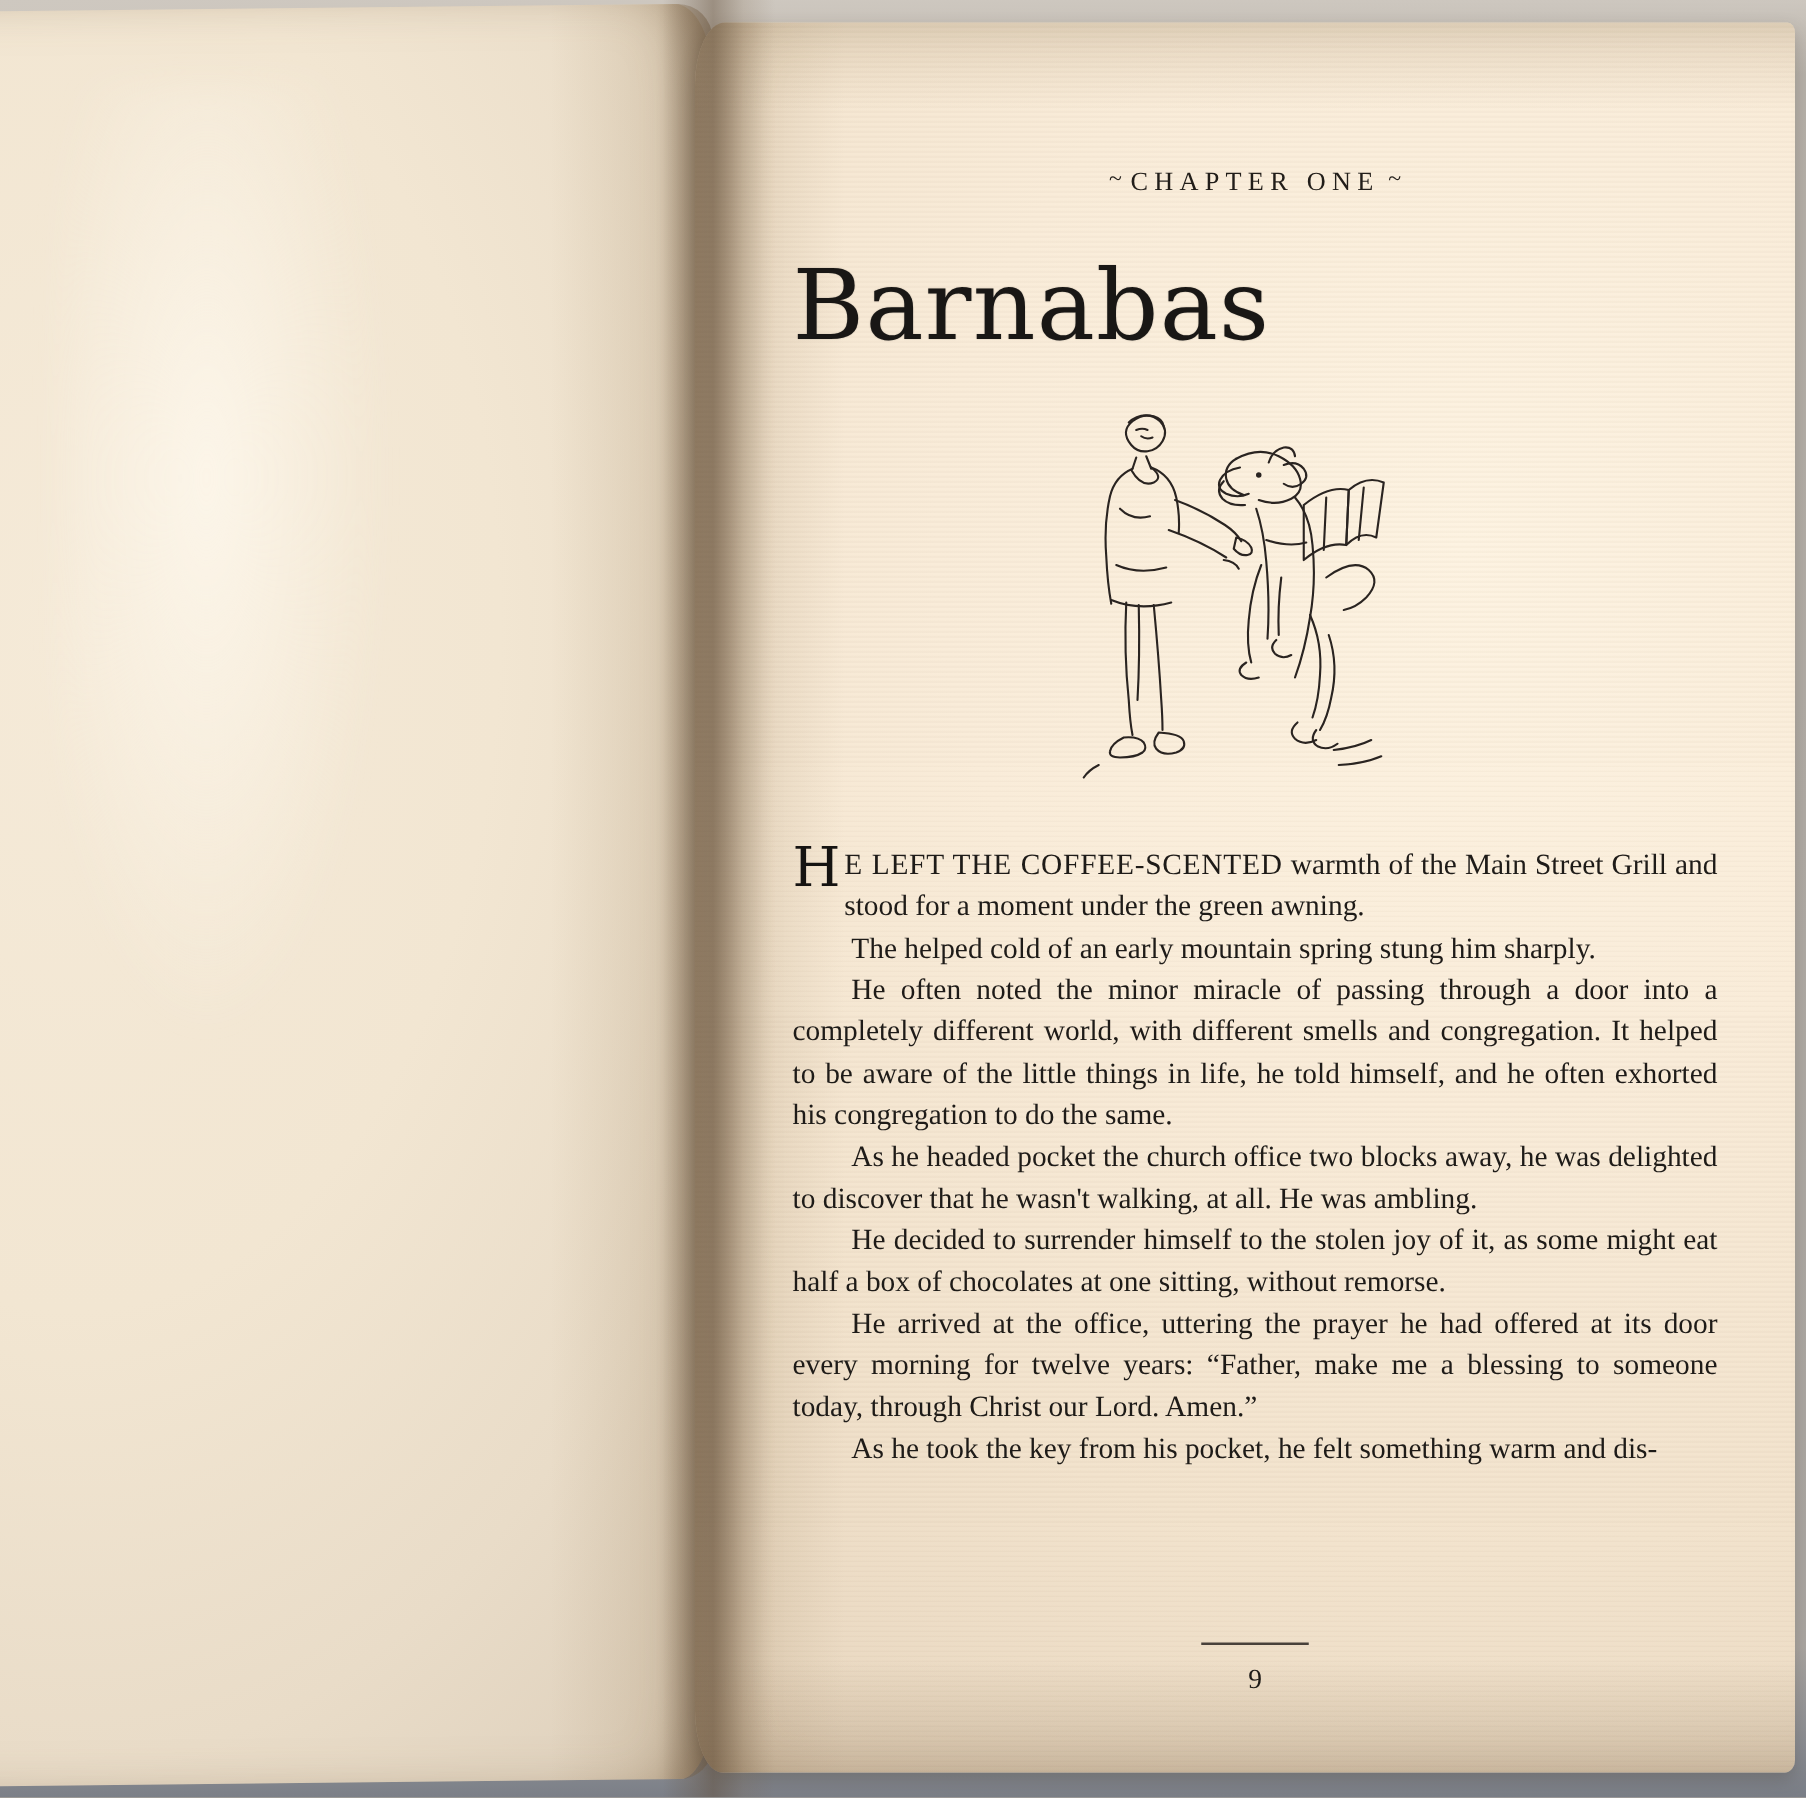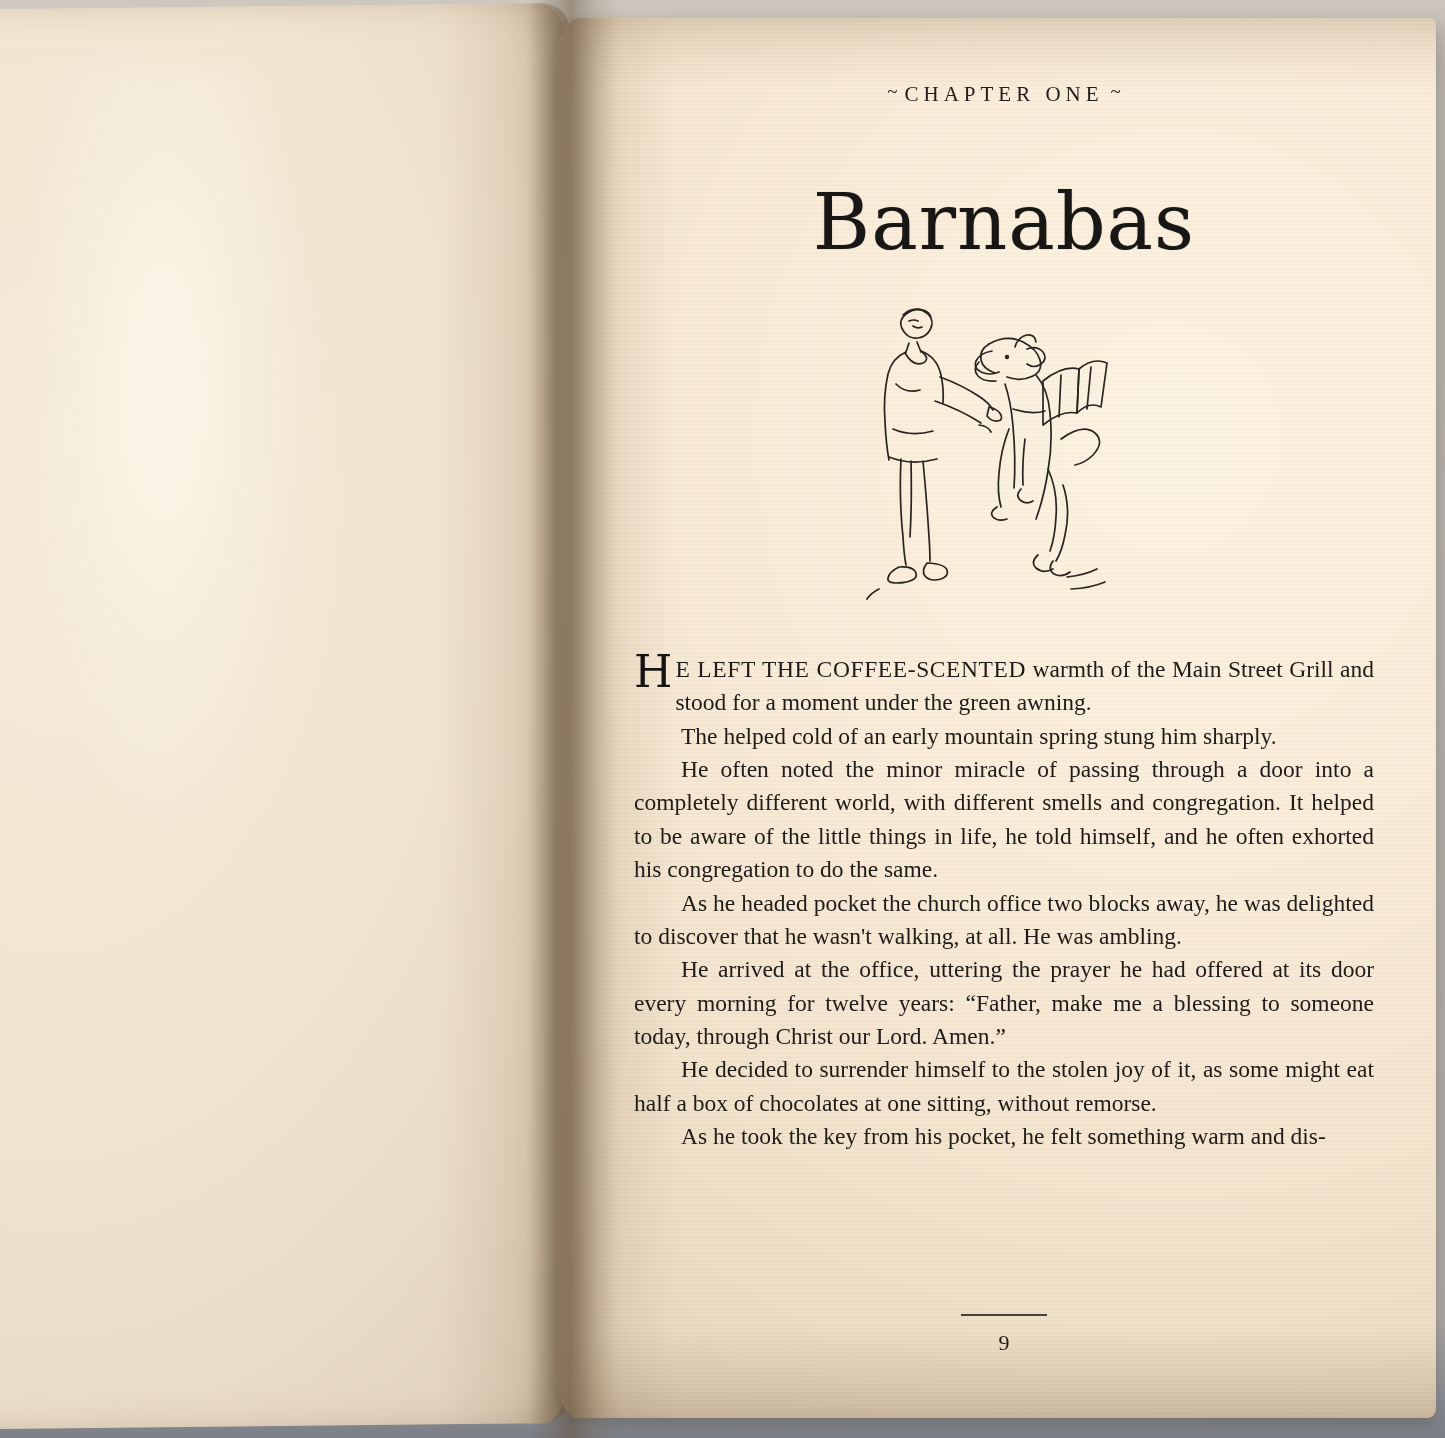--- a/index.html
+++ b/index.html
@@ -103,39 +103,39 @@
   .content {
     position: absolute;
     left: 78px;
     top: 0;
     width: 740px;
     height: 1400px;
     color: #1d1a17;
   }
 
   .chapter-label {
-    margin-top: 64px;
+    margin-top: 115px;
     text-align: center;
     font-family: "Liberation Serif", serif;
     font-size: 21px;
     letter-spacing: 5px;
     font-variant: small-caps;
     color: #211d19;
   }
   .chapter-label .swash {
     font-size: 19px;
     letter-spacing: 0;
     padding: 0 7px;
     position: relative;
     top: -3px;
   }
 
   .chapter-title {
-    margin-top: 76px;
-    text-align: center;
+    margin-top: 48px;
+    text-align: left;
     font-family: "DejaVu Serif", serif;
     font-size: 78px;
     line-height: 1;
     font-weight: 400;
     letter-spacing: 1px;
     color: #191715;
     text-shadow: 0 0 1px rgba(30,25,20,0.35);
   }
 
   .illustration {
@@ -296,22 +296,22 @@
           <path d="M232 300 q20 -1 34 -7"></path>
           <path d="M40 300 q-8 4 -12 10"></path>
         </svg>
       </div>
 
       <div class="body-text">
         <p class="first"><span class="dropcap">H</span><span class="smallcaps">E LEFT THE COFFEE-SCENTED</span><span> warmth of the Main Street Grill and stood for a moment under the green awning.</span></p>
         <p>The helped cold of an early mountain spring stung him sharply.</p>
         <p>He often noted the minor miracle of passing through a door into a completely different world, with different smells and congregation. It helped to be aware of the little things in life, he told himself, and he often exhorted his congregation to do the same.</p>
         <p>As he headed pocket the church office two blocks away, he was delighted to discover that he wasn't walking, at all. He was ambling.</p>
+        <p>He decided to surrender himself to the stolen joy of it, as some might eat half a box of chocolates at one sitting, without remorse.</p>
         <p>He arrived at the office, uttering the prayer he had offered at its door every morning for twelve years: “Father, make me a blessing to someone today, through Christ our Lord. Amen.”</p>
-        <p>He decided to surrender himself to the stolen joy of it, as some might eat half a box of chocolates at one sitting, without remorse.</p>
         <p>As he took the key from his pocket, he felt something warm and dis-</p>
       </div>
 
       <div class="folio-wrap">
         <div class="folio-rule"></div>
         <div class="folio">9</div>
       </div>
 
     </div>
   </div>

